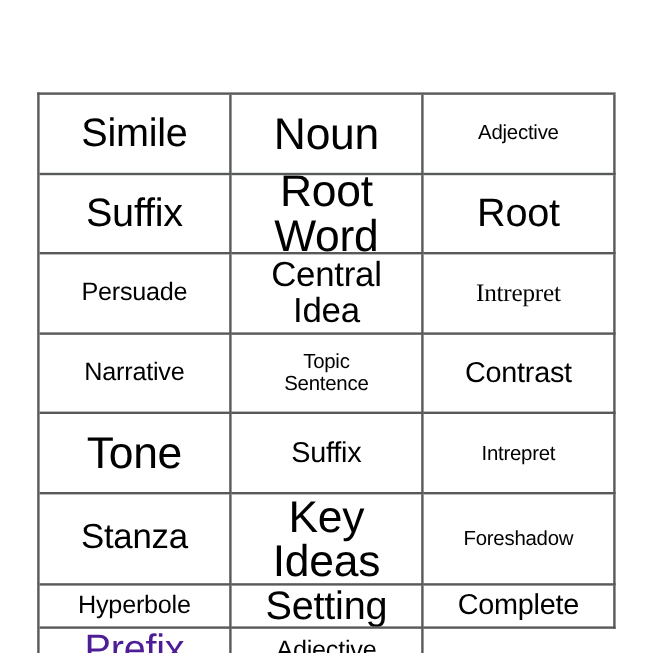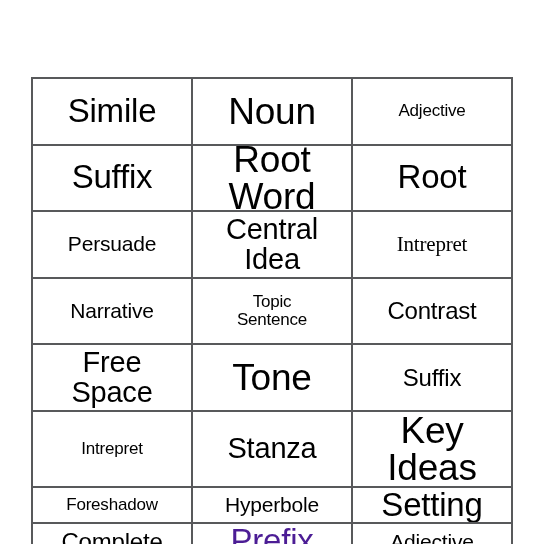--- a/index.html
+++ b/index.html
@@ -99,24 +99,20 @@
       <span class="cell-text fs-xs" style="color: rgb(0, 0, 0);">Narrative</span>
     </div>
     <div class="bingo-cell" style="border-right-color: rgb(88, 89, 91); border-bottom-color: rgb(88, 89, 91);">
       <span class="cell-text fs-xxs" style="color: rgb(0, 0, 0);">Topic
 Sentence</span>
     </div>
     <div class="bingo-cell" style="border-right-color: rgb(88, 89, 91); border-bottom-color: rgb(88, 89, 91);">
       <span class="cell-text fs-sm" style="color: rgb(0, 0, 0);">Contrast</span>
     </div>
     <div class="bingo-cell" style="border-right-color: rgb(88, 89, 91); border-bottom-color: rgb(88, 89, 91);">
-      <span class="cell-text fs-md" style="color: rgb(0, 0, 0);">Free
-Space</span>
-    </div>
-    <div class="bingo-cell" style="border-right-color: rgb(88, 89, 91); border-bottom-color: rgb(88, 89, 91);">
       <span class="cell-text fs-xl" style="color: rgb(0, 0, 0);">Tone</span>
     </div>
     <div class="bingo-cell" style="border-right-color: rgb(88, 89, 91); border-bottom-color: rgb(88, 89, 91);">
       <span class="cell-text fs-sm" style="color: rgb(0, 0, 0);">Suffix</span>
     </div>
     <div class="bingo-cell" style="border-right-color: rgb(88, 89, 91); border-bottom-color: rgb(88, 89, 91);">
       <span class="cell-text fs-xxs" style="color: rgb(0, 0, 0);">Intrepret</span>
     </div>
     <div class="bingo-cell" style="border-right-color: rgb(88, 89, 91); border-bottom-color: rgb(88, 89, 91);">
       <span class="cell-text fs-md" style="color: rgb(0, 0, 0);">Stanza</span>

